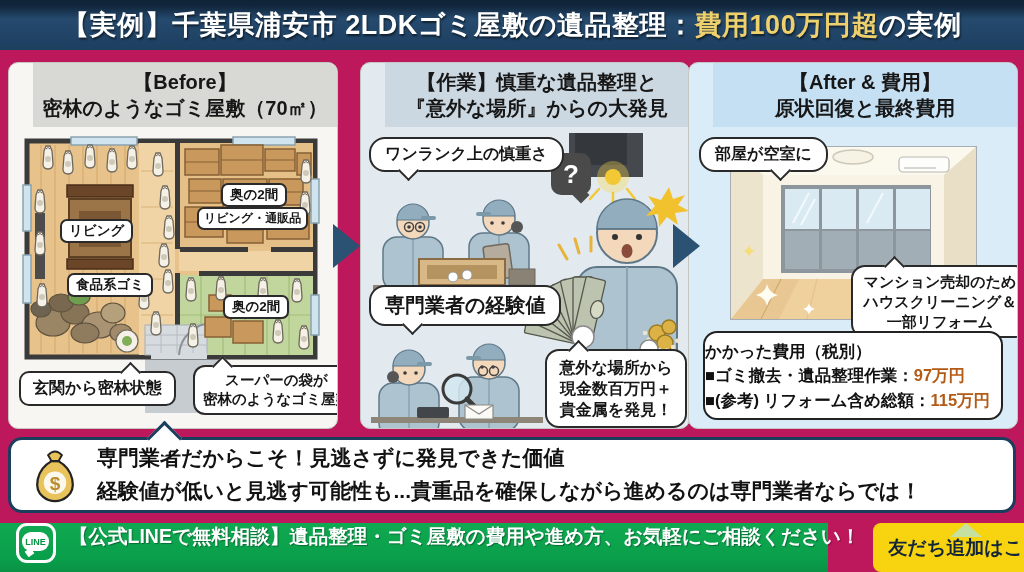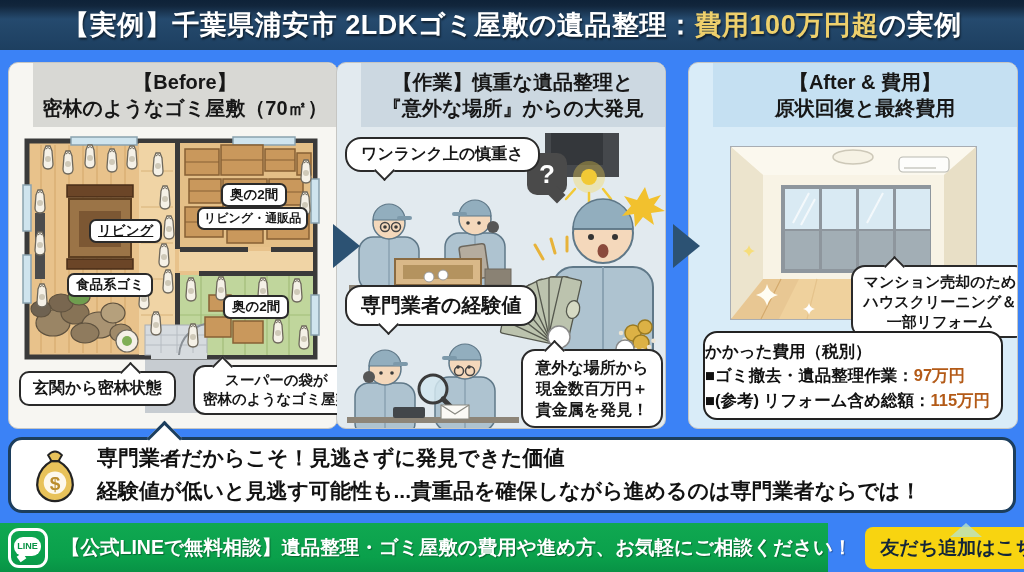--- a/index.html
+++ b/index.html
@@ -1,29 +1,29 @@
 <!DOCTYPE html>
 <html><head>
 <meta charset="utf-8">
 <style>
   html,body{margin:0;padding:0;background:#ffffff;}
-  #stage{position:relative;width:1024px;height:572px;background:#3b82f6;overflow:hidden;
+  #stage{position:relative;width:1024px;height:572px;background:#be185d;overflow:hidden;
          font-family:"Liberation Sans","DejaVu Sans",sans-serif;color:#1a1a1a;}
   
   .header{position:absolute;left:0;top:0;width:1024px;height:50px;
           background:linear-gradient(180deg,#0e2238 0%,#12263c 12%,#254a6e 38%,#1d3f60 100%);
           display:flex;align-items:center;justify-content:center;
           color:#fff;font-weight:bold;font-size:27px;letter-spacing:.5px;white-space:nowrap;
           text-shadow:1px 2px 2px rgba(0,0,0,.55);}
   .hl{color:#eed06c;}
   
   .panel{position:absolute;top:62px;width:330px;height:367px;border-radius:10px;overflow:hidden;
          border:1px solid #c6c6c3;box-sizing:border-box;}
   .p1{left:8px;background:#f7f6f2;}
-  .p2{left:336px;background:#e2eaef;}
+  .p2{left:360px;background:#e2eaef;}
   .p3{left:688px;background:#d9ecf8;}
   .panel-title{height:64px;display:flex;flex-direction:column;align-items:center;justify-content:center;
                font-weight:bold;font-size:20px;line-height:1.3;color:#171717;margin-left:24px;}
   .p1 .panel-title{background:#d8d8d4;}
   .p2 .panel-title{background:#ccd8e1;}
   .p3 .panel-title{background:#c5e0f2;}
   .panel-body{position:relative;width:100%;height:302px;}
   .panel-body>svg{position:absolute;left:0;top:0;}
   
   .flow-arrow{position:absolute;top:224px;width:0;height:0;z-index:30;
@@ -50,21 +50,21 @@
   
   .summary{position:absolute;left:8px;top:437px;width:1008px;height:76px;box-sizing:border-box;
            background:#fff;border:3px solid #1c3e5d;border-radius:14px;display:flex;align-items:center;
            gap:16px;padding:0 18px;z-index:10;}
   .summary-tail{position:absolute;left:152px;top:426px;width:22px;height:22px;background:#fff;
                 border-left:3px solid #1c3e5d;border-top:3px solid #1c3e5d;transform:rotate(45deg);z-index:11;}
   .summary-text{font-weight:bold;font-size:21px;line-height:1.55;color:#121212;white-space:nowrap;}
   
   .footer{position:absolute;left:0;top:523px;width:828px;height:49px;box-sizing:border-box;
           background:linear-gradient(180deg,#10a851 0%,#0aa04b 70%,#089245 100%);
-          display:flex;align-items:center;gap:13px;padding:0 8px;z-index:10;}
+          display:flex;gap:13px;padding:0 16px;z-index:10;}
   .footer-tail{position:absolute;left:950px;top:523px;width:0;height:0;z-index:11;
                border-left:16px solid transparent;border-right:16px solid transparent;
                border-bottom:14px solid #b9e2c5;opacity:.8;}
   .line-icon{width:40px;height:40px;border:3px solid #fff;border-radius:11px;box-sizing:border-box;
              position:relative;flex:0 0 auto;}
   .line-icon .lb{position:absolute;left:3px;top:6px;width:27px;height:19px;background:#fff;border-radius:9px;
                  display:flex;align-items:center;justify-content:center;
                  font-weight:bold;font-size:9px;color:#089245;letter-spacing:0;}
   .line-icon .lt{position:absolute;left:7px;top:23px;width:7px;height:7px;background:#fff;transform:rotate(55deg);}
   .footer-msg{color:#fff;font-weight:bold;font-size:19.5px;white-space:nowrap;text-shadow:1px 1px 1px rgba(0,0,0,.35);}
@@ -203,21 +203,21 @@
           <use href="#bag" transform="translate(175,150)"></use>
             <use href="#bag" transform="translate(205,149)"></use>
           <use href="#bag" transform="translate(247,150)"></use>
             <use href="#bag" transform="translate(281,151)"></use>
           <use href="#bag" transform="translate(177,196)"></use>
             <use href="#bag" transform="translate(262,192)"></use>
           <use href="#bag" transform="translate(288,198)"></use>
         </g>
       </svg>
 
-      <div class="plan-label" style="left:80px;top:92px;text-decoration:underline;">リビング</div>
+      <div class="plan-label" style="left:51px;top:92px;">リビング</div>
       <div class="plan-label" style="left:58px;top:146px;">食品系ゴミ</div>
       <div class="plan-label" style="left:212px;top:56px;">奥の2間</div>
       <div class="plan-label" style="left:188px;top:80px;font-size:12px;padding:1px 5px;">リビング・通販品</div>
       <div class="plan-label" style="left:214px;top:168px;">奥の2間</div>
       <div class="bubble" style="left:10px;top:244px;padding:5px 12px;font-size:16px;border-radius:10px;">
         <span class="tail up" style="left:102px;"></span>
         <span>玄関から密林状態</span>
       </div>
       <div class="bubble" style="left:184px;top:238px;padding:4px 8px;font-size:14.5px;border-radius:12px;">
         <span class="tail up" style="left:20px;"></span>
@@ -375,20 +375,24 @@
           <g>
             <path d="M78,157 Q80,166 89,168 Q80,170 78,179 Q76,170 67,168 Q76,166 78,157 Z" fill="#fffdf2"></path>
             <path d="M120,176 Q121,181 126,182 Q121,183 120,188 Q119,183 114,182 Q119,181 120,176 Z" fill="#ffffff"></path>
             <path d="M195,163 Q196,169 202,170 Q196,171 195,177 Q194,171 188,170 Q194,169 195,163 Z" fill="#f6dd7a"></path>
             <path d="M240,148 Q242,156 250,158 Q242,160 240,168 Q238,160 230,158 Q238,156 240,148 Z" fill="#f3d667"></path>
             <path d="M270,174 Q271,179 276,180 Q271,181 270,186 Q269,181 264,180 Q269,179 270,174 Z" fill="#ffffff"></path>
             <path d="M60,118 Q61,123 66,124 Q61,125 60,130 Q59,125 54,124 Q59,123 60,118 Z" fill="#f6dd7a"></path>
           </g>
         </g>
       </svg>
+      <div class="bubble" style="left:10px;top:10px;padding:5px 14px;font-size:16px;">
+        <span class="tail down" style="left:72px;"></span>
+        <span>部屋が空室に</span>
+      </div>
       <div class="bubble" style="left:162px;top:138px;width:158px;padding:5px 8px;font-size:15px;border-radius:14px;">
         <span class="tail up" style="left:34px;"></span>
         <span class="bl">マンション売却のため</span>
         <span class="bl">ハウスクリーニング＆</span>
         <span class="bl">一部リフォーム</span>
       </div>
       <div class="cost-box">
         <div>かかった費用（税別）</div>
         <div><span>■ゴミ撤去・遺品整理作業：</span><span class="price">97万円</span></div>
         <div><span>■(参考) リフォーム含め総額：</span><span class="price">115万円</span></div>

